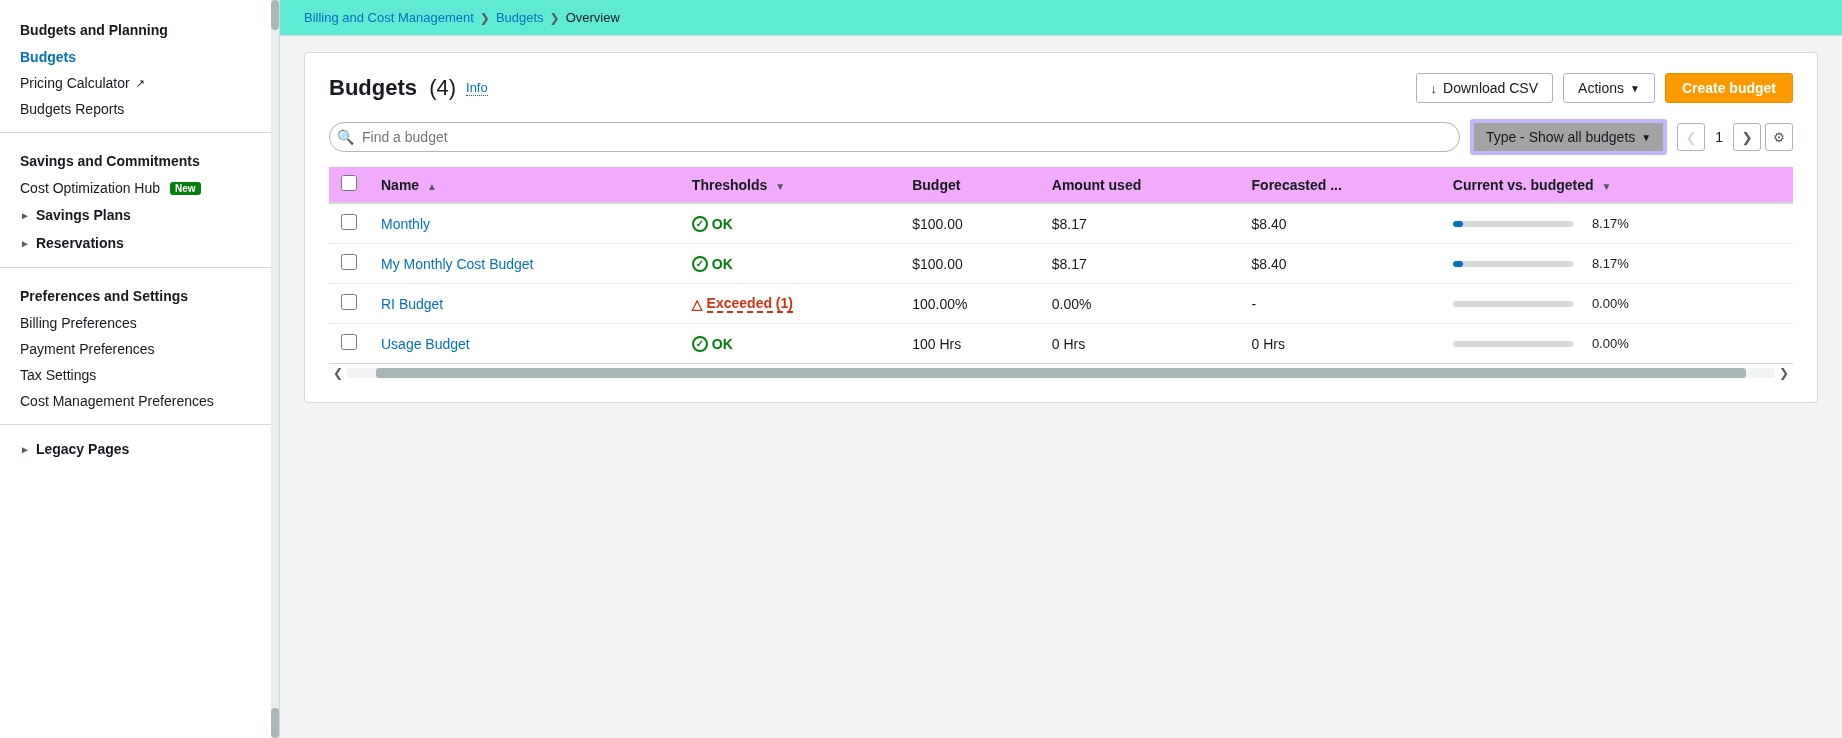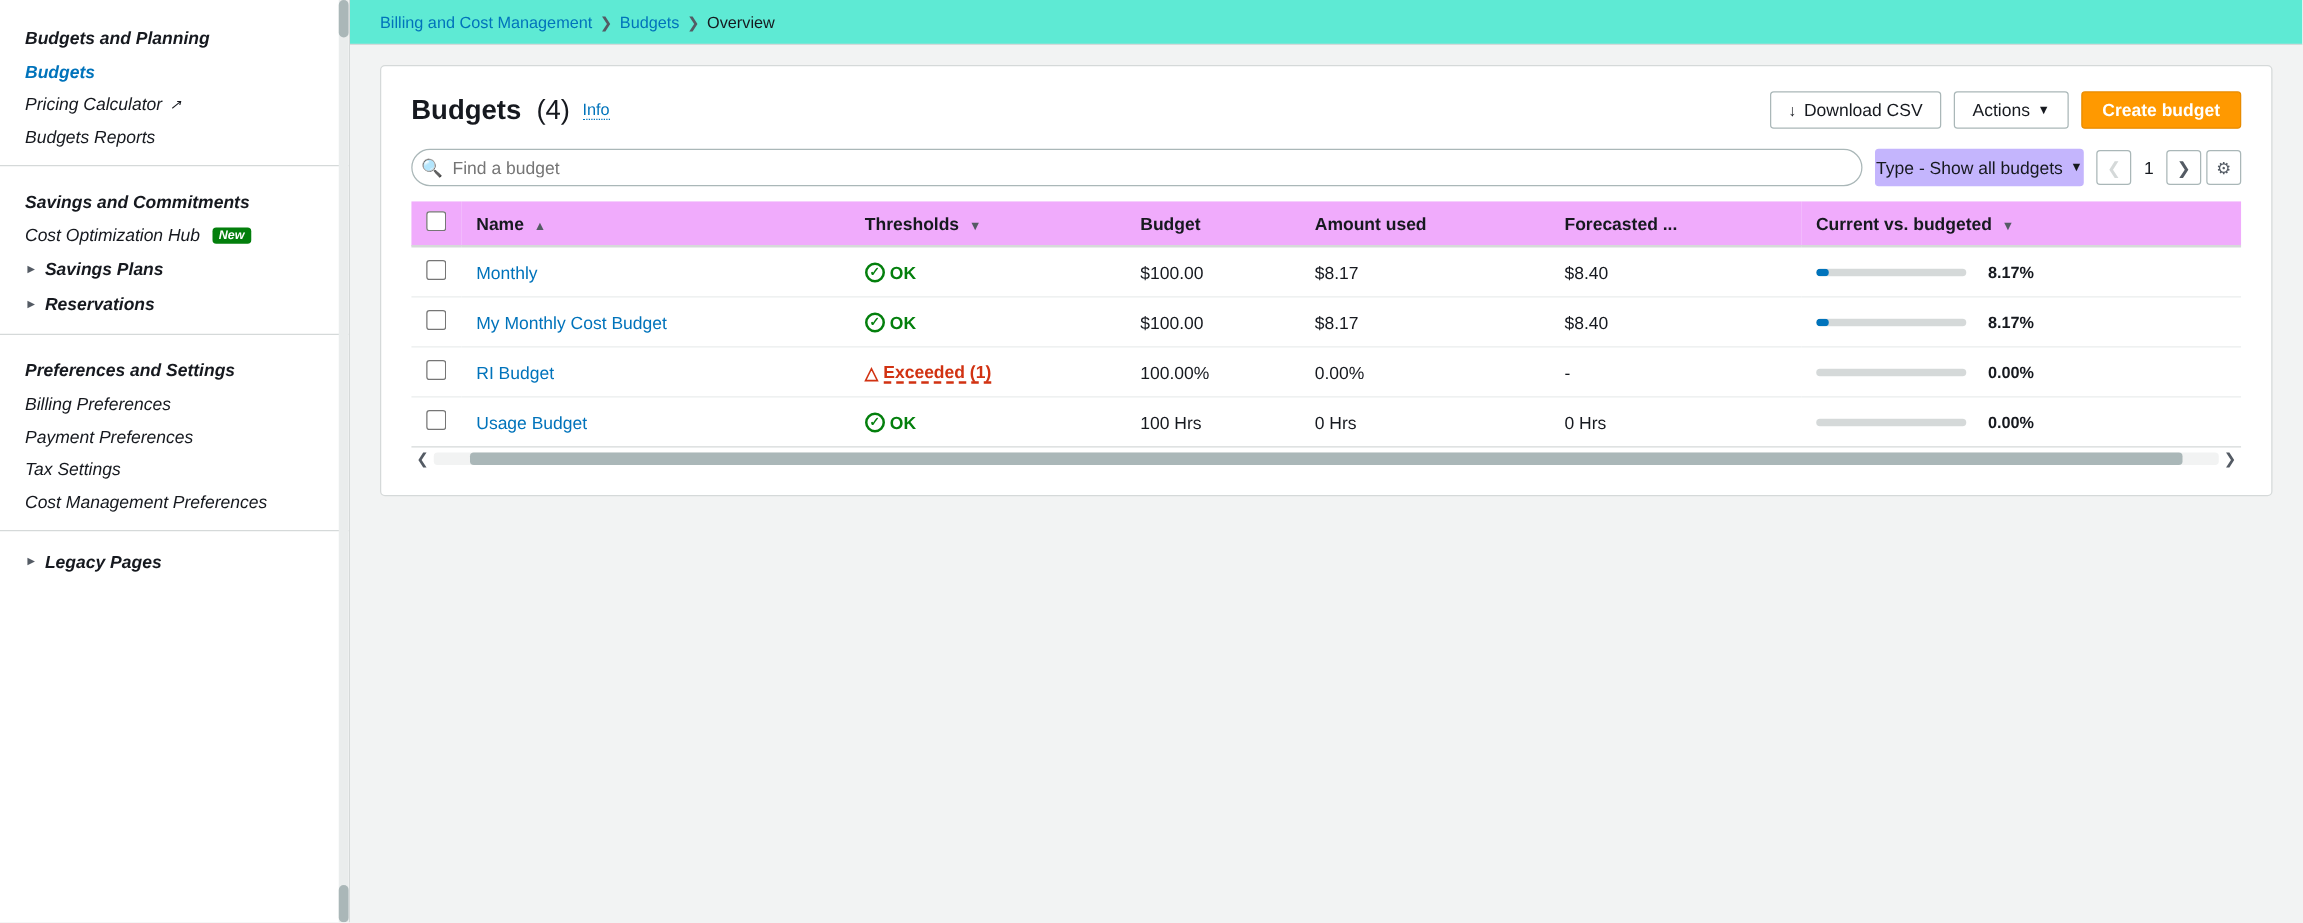--- a/index.html
+++ b/index.html
@@ -177,24 +177,24 @@
     }
     .search-icon-wrap {
       position: absolute;
       left: 8px;
       top: 50%;
       transform: translateY(-50%);
       color: #545b64;
       font-size: 14px;
     }
     .type-filter {
-      background: #c4b5fd;
-      border: 1px solid #c4b5fd;
-      border-radius: 3px;
-      padding: 6px 0;
+      background: #a3a3a3;
+      border: 4px solid #c4b5fd;
+      border-radius: 3px;
+      padding: 6px 12px;
       font-size: 14px;
       cursor: pointer;
       display: flex;
       align-items: center;
       gap: 6px;
       white-space: nowrap;
       color: #16191f;
     }
     .pagination-area {
       display: flex;
@@ -313,43 +313,42 @@
       height: 100%;
       background: #0073bb;
       border-radius: 3px;
     }
     .progress-percent {
       display: inline-block;
       vertical-align: middle;
       color: #16191f;
       font-size: 13px;
       min-width: 40px;
-      text-align: center;
-      font-weight: bold;
+      text-align: right;
     }
     .checkbox-col { width: 32px; }
     .table-checkbox {
       width: 16px;
       height: 16px;
       cursor: pointer;
     }
     .horiz-arrow {
       background: none;
       border: none;
       cursor: pointer;
       color: #545b64;
       padding: 0 4px;
       font-size: 12px;
     }
     .forecasted-col { color: #16191f; }
   </style>
 </head>
 <body>
 
-<div class="sidebar" style="position:relative;font-style:italic;">
+<div class="sidebar" style="position:relative;">
   <div class="sidebar-section-title">Budgets and Planning</div>
   <div class="sidebar-item active">Budgets</div>
   <div class="sidebar-item dark">
     <span>Pricing Calculator</span>
     <span style="font-size:11px;">↗</span>
   </div>
   <div class="sidebar-item dark">Budgets Reports</div>
 
   <hr class="sidebar-divider">
 

